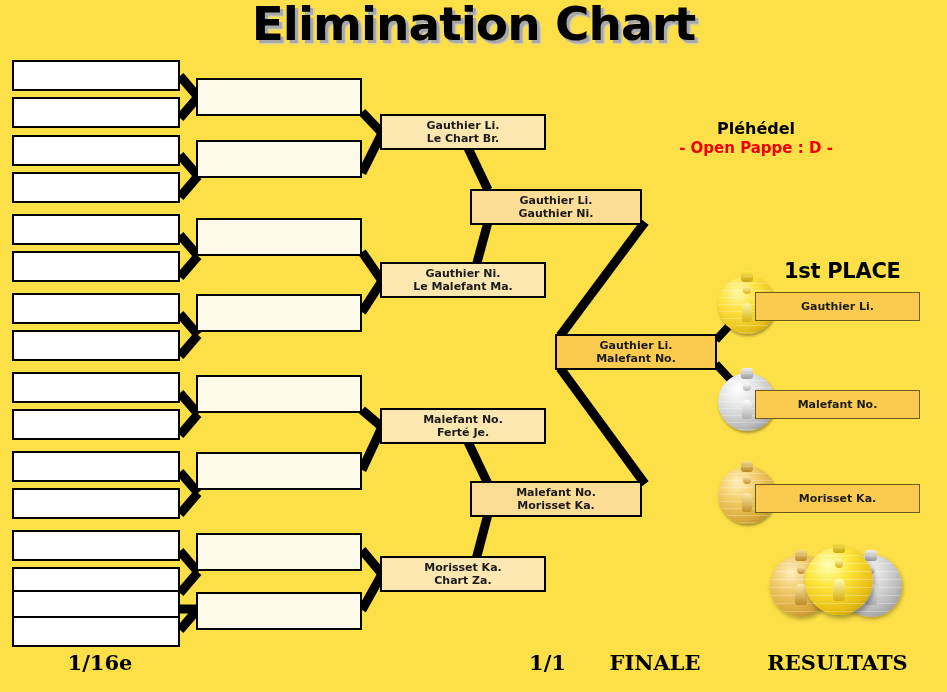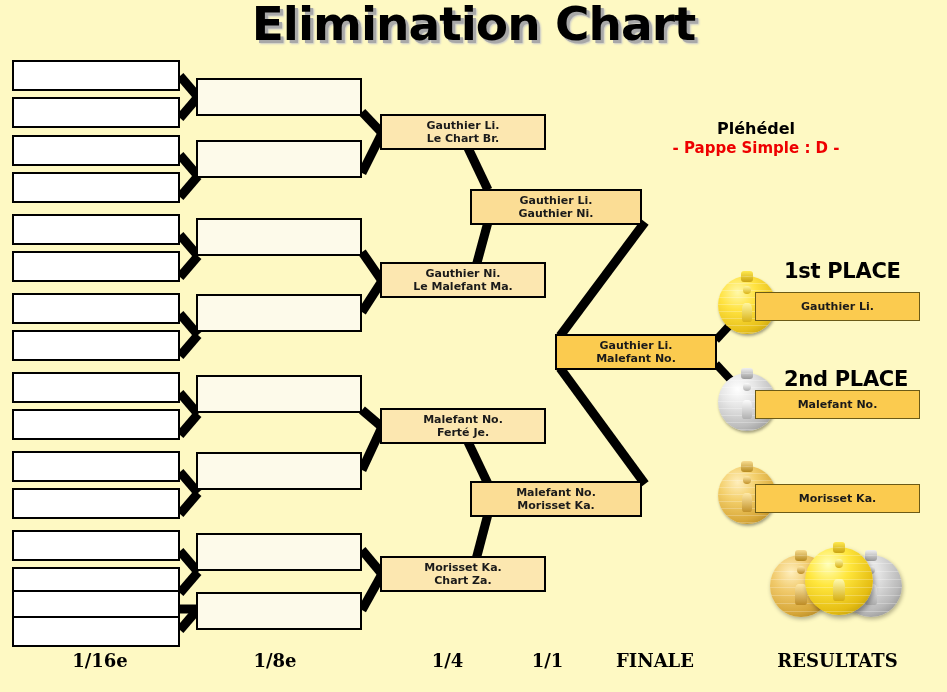--- a/index.html
+++ b/index.html
@@ -8,21 +8,21 @@
     background: #ffffff;
   }
   body {
     font-family: "Liberation Sans", sans-serif;
   }
   #chart-root {
     position: relative;
     width: 947px;
     height: 692px;
     overflow: hidden;
-    background: #fef9c3;
+    background: #fde047;
   }
 
   
   #chart-title {
     position: absolute;
     left: 0;
     top: -4px;
     width: 947px;
     text-align: center;
     font-family: "DejaVu Sans", sans-serif;
@@ -155,37 +155,37 @@
     left: 0; top: 0; right: 0; bottom: 0;
     border-radius: 50%;
     opacity: 0.45;
   }
 
   
   .round-label {
     position: absolute;
     top: 650px;
     font-family: "DejaVu Serif", serif;
-    font-size: 18px;
+    font-size: 21px;
     font-weight: bold;
     color: #000000;
     text-align: center;
     white-space: nowrap;
   }
 </style>
 </head>
 <body>
 
 <div id="chart-root">
 
   <div id="chart-title">Elimination Chart</div>
 
   <div id="event-header">
     <div class="venue">Pléhédel</div>
-    <div class="category">- Pappe Simple : D -</div>
+    <div class="category">- Open Pappe : D -</div>
   </div>
 
   <svg id="connectors" viewBox="0 0 947 692" xmlns="http://www.w3.org/2000/svg">
     <g stroke="#000000" stroke-width="9" fill="none" stroke-linecap="butt">
 
       <path d="M180 76 L198 97"></path>
         <path d="M180 118 L198 97"></path>
       <path d="M180 155 L198 176"></path>
         <path d="M180 197 L198 176"></path>
       <path d="M180 235 L198 256"></path>
@@ -296,21 +296,20 @@
     <div class="stripes" style="background:repeating-linear-gradient(to bottom, rgba(255,255,255,0.55) 0 1px, rgba(0,0,0,0) 1px 7px)"></div>
     <div class="figure">
       <div class="head" style="background:linear-gradient(#fff6a0,#d9b318)"></div>
       <div class="body" style="background:linear-gradient(#fff6a0,#d9b318)"></div>
     </div>
   </div>
   <div class="result-bar" style="left:755px;top:292px;width:165px;height:29px">
     <span>Gauthier Li.</span>
   </div>
 
-  <div class="place-label" style="left:784px;top:367px">2nd PLACE</div>
   <div class="medal" style="left:718px;top:373px;width:58px;height:58px;
        background:radial-gradient(circle at 34% 28%, #ffffff 0%, #e6e6e6 30%, #bdbdbd 66%, #7d7d7d 100%);
        box-shadow:1px 2px 3px rgba(0,0,0,0.35);">
     <div class="ribbon-tab" style="background:linear-gradient(#f0f0f0,#9a9a9a)"></div>
     <div class="stripes" style="background:repeating-linear-gradient(to bottom, rgba(255,255,255,0.6) 0 1px, rgba(0,0,0,0) 1px 7px)"></div>
     <div class="figure">
       <div class="head" style="background:linear-gradient(#fcfcfc,#b0b0b0)"></div>
       <div class="body" style="background:linear-gradient(#fcfcfc,#b0b0b0)"></div>
     </div>
   </div>
@@ -359,19 +358,17 @@
       <div class="ribbon-tab" style="background:linear-gradient(#ffe94f,#c9a312)"></div>
       <div class="stripes" style="background:repeating-linear-gradient(to bottom, rgba(255,255,255,0.55) 0 1px, rgba(0,0,0,0) 1px 8px)"></div>
       <div class="figure">
         <div class="head" style="background:linear-gradient(#fffbb0,#d6ae10)"></div>
         <div class="body" style="background:linear-gradient(#fffbb0,#d6ae10)"></div>
       </div>
     </div>
   </div>
 
   <div class="round-label" style="left:35px;width:130px">1/16e</div>
-  <div class="round-label" style="left:215px;width:120px">1/8e</div>
-  <div class="round-label" style="left:395px;width:105px">1/4</div>
   <div class="round-label" style="left:505px;width:85px">1/1</div>
   <div class="round-label" style="left:595px;width:120px">FINALE</div>
   <div class="round-label" style="left:760px;width:155px">RESULTATS</div>
 
 </div>
 
 </body></html>

